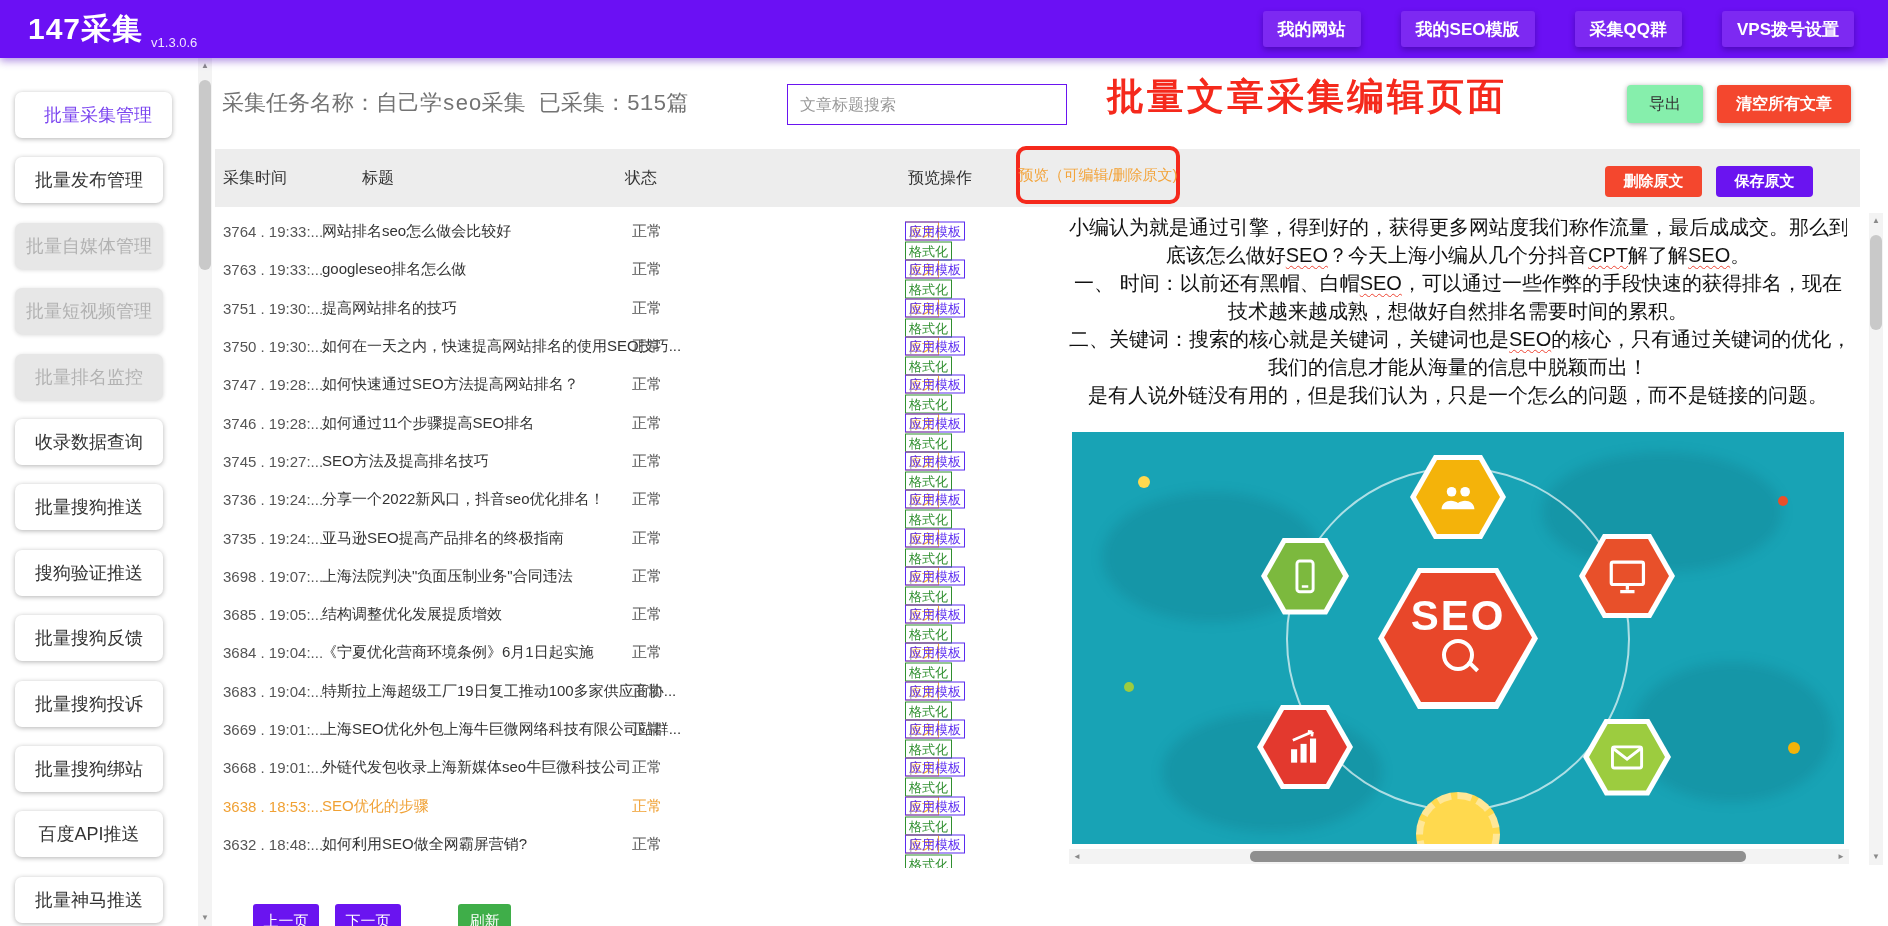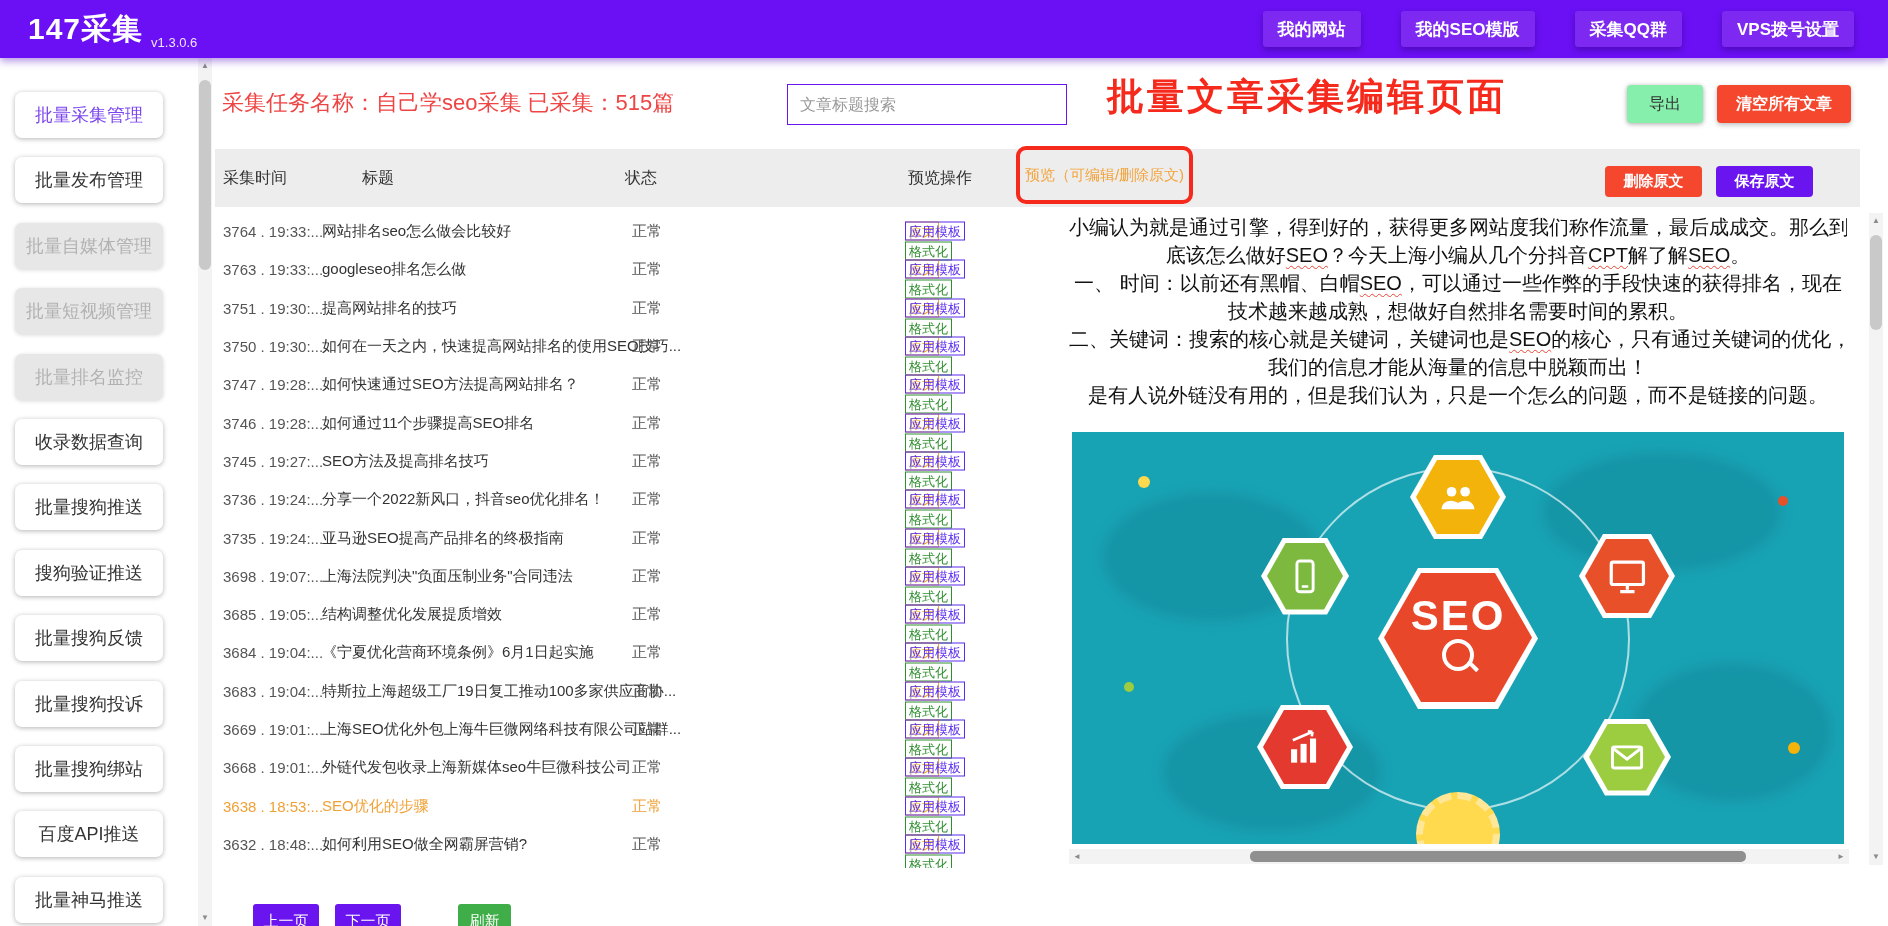--- a/index.html
+++ b/index.html
@@ -12,58 +12,58 @@
   .logo-ver{color:#efe6ff;font-size:13px;margin-left:8px;margin-top:12px;}
   .topnav{position:absolute;right:34px;top:0;height:58px;display:flex;align-items:center;gap:40px;}
   .nav-btn{height:36px;padding:0 15px;display:flex;align-items:center;background:#7d29f2;color:#fff;
            font-size:17px;font-weight:bold;border-radius:3px;box-shadow:0 3px 6px rgba(25,0,80,.35);cursor:pointer;white-space:nowrap;}
 
   
   #sidebar{position:absolute;left:0;top:58px;width:198px;height:868px;background:#fff;}
   .side-btn{position:absolute;left:15px;width:148px;height:46px;border-radius:7px;background:#fff;
             box-shadow:0 1px 5px rgba(0,0,0,.30);display:flex;align-items:center;justify-content:center;
             font-size:18px;color:#333;cursor:pointer;white-space:nowrap;}
-  .side-btn.active{color:#7b45f0;}
+  .side-btn.active{color:#7b45f0;padding-left:9px;}
   .side-btn.disabled{background:#e7e7e7;color:#b2b2b2;box-shadow:0 1px 4px rgba(0,0,0,.16);cursor:default;}
 
   
   .sb-track{position:absolute;background:#f3f3f3;}
   .sb-arrow{position:absolute;color:#8a8a8a;text-align:center;cursor:pointer;}
   .sb-thumb{position:absolute;background:#c9c9c9;border-radius:6px;cursor:pointer;}
   #scroll-main{left:198px;top:58px;width:14px;height:868px;}
   #scroll-main .up{left:0;top:0;width:14px;height:16px;font-size:8px;line-height:16px;}
   #scroll-main .down{left:0;bottom:0;width:14px;height:16px;font-size:8px;line-height:16px;}
   #scroll-main .sb-thumb{left:1px;top:22px;width:12px;height:190px;}
   #scroll-right{left:1869px;top:213px;width:14px;height:652px;}
   #scroll-right .up{left:0;top:0;width:14px;height:16px;font-size:8px;line-height:16px;}
   #scroll-right .down{left:0;bottom:0;width:14px;height:16px;font-size:8px;line-height:16px;}
   #scroll-right .sb-thumb{left:1px;top:22px;width:12px;height:95px;}
   #scroll-h{left:1069px;top:849px;width:780px;height:15px;}
   #scroll-h .left{left:0;top:0;width:16px;height:15px;font-size:8px;line-height:15px;}
   #scroll-h .right{right:0;top:0;width:16px;height:15px;font-size:8px;line-height:15px;}
   #scroll-h .sb-thumb{left:181px;top:2px;width:496px;height:11px;background:#8f8f8f;border-radius:5px;}
 
   
-  #title{position:absolute;left:222px;top:88px;font-size:22px;color:#ef4444;white-space:nowrap;}
+  #title{position:absolute;left:222px;top:88px;font-size:22px;color:#737373;white-space:nowrap;font-family:Liberation Mono, monospace;}
   #search{position:absolute;left:787px;top:84px;width:280px;height:41px;box-sizing:border-box;
           border:1px solid #6a14f0;font-size:16px;padding:0 12px;color:#333;outline:none;border-radius:0;background:#fff;}
   #search::placeholder{color:#9a9a9a;}
   #annotation{position:absolute;left:1107px;top:72px;font-size:37px;font-weight:bold;color:#f5291c;
               letter-spacing:3px;white-space:nowrap;z-index:20;}
   .btn{display:flex;align-items:center;justify-content:center;border-radius:4px;cursor:pointer;white-space:nowrap;}
   #export{position:absolute;left:1627px;top:85px;width:76px;height:38px;background:#86efac;color:#333;
           font-size:16px;box-shadow:0 1px 5px rgba(0,0,0,.35);}
   #clear-all{position:absolute;left:1717px;top:85px;width:134px;height:38px;background:#f4472e;color:#fff;
              font-size:16px;font-weight:bold;box-shadow:0 2px 5px rgba(0,0,0,.25);}
 
   
   #band{position:absolute;left:215px;top:149px;width:1645px;height:58px;background:#ededed;}
   .bcol{position:absolute;top:50%;transform:translateY(-50%);font-size:16px;color:#333;white-space:nowrap;}
   .bcol1{left:8px;} .bcol2{left:107px;margin-left:40px;} .bcol3{left:410px;} .bcol4{left:693px;}
-  #preview-frame{position:absolute;left:1016px;top:146px;width:177px;height:58px;box-sizing:border-box;
+  #preview-frame{position:absolute;left:1016px;top:146px;width:164px;height:58px;box-sizing:border-box;
                  border:4px solid #f5291c;border-radius:10px;z-index:25;}
   #preview-frame .lbl{width:100%;height:100%;display:flex;align-items:center;justify-content:center;
                       font-size:15px;color:#f3a43b;white-space:nowrap;}
   #delete-orig{position:absolute;left:1605px;top:166px;width:97px;height:31px;background:#f4472e;color:#fff;
                font-size:15px;font-weight:bold;z-index:26;}
   #save-orig{position:absolute;left:1716px;top:166px;width:97px;height:31px;background:#6a14f0;color:#fff;
              font-size:15px;font-weight:bold;z-index:26;}
 
   
   #rows{position:absolute;left:215px;top:212px;width:845px;height:656px;overflow:hidden;}

